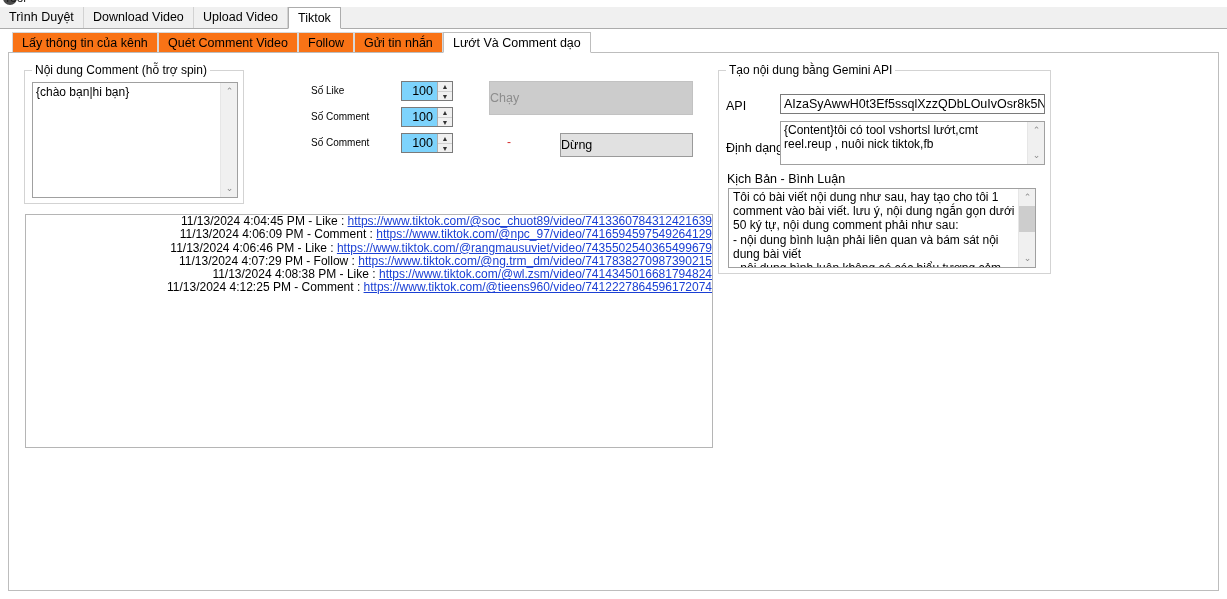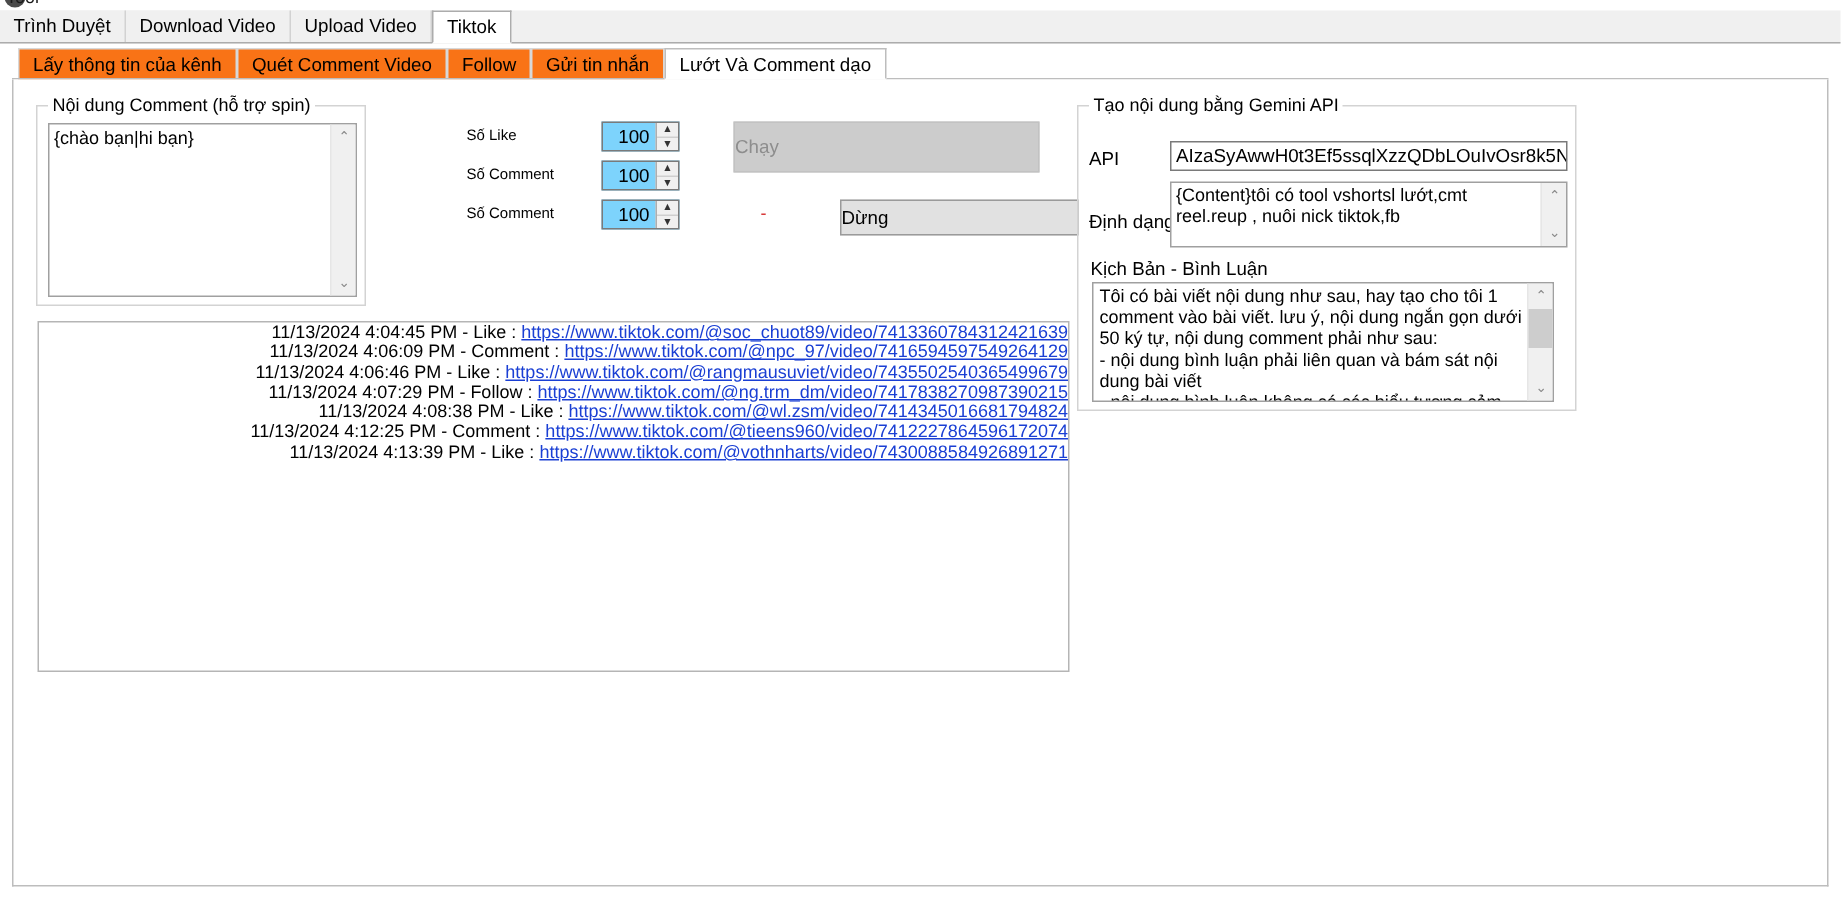--- a/index.html
+++ b/index.html
@@ -232,21 +232,21 @@
     color: #000;
     cursor: default;
     user-select: none;
   }
   .btn.disabled {
     background: #cccccc;
     border-color: #c2c2c2;
     color: #8d8d8d;
   }
   #btn-run { left: 480px; top: 28px; width: 204px; height: 34px; line-height: 32px; }
-  #btn-stop { left: 551px; top: 80px; width: 159px; height: 24px; line-height: 22px; }
+  #btn-stop { left: 551px; top: 80px; width: 133px; height: 24px; line-height: 22px; }
   .status-dash {
     position: absolute;
     left: 498px; top: 82px;
     font-size: 12px;
     color: #d42b2b;
   }
 
   
   .loglist {
     position: absolute;
@@ -408,21 +408,20 @@
   <div class="status-dash" style="color: rgb(212, 43, 43);">-</div>
   <div class="btn" id="btn-stop">Dừng</div>
 
   <div class="loglist" id="loglist">
       <div class="logline"><span>11/13/2024 4:04:45 PM - Like : </span><a href="#">https://www.tiktok.com/@soc_chuot89/video/7413360784312421639</a></div>
       <div class="logline"><span>11/13/2024 4:06:09 PM - Comment : </span><a href="#">https://www.tiktok.com/@npc_97/video/7416594597549264129</a></div>
       <div class="logline"><span>11/13/2024 4:06:46 PM - Like : </span><a href="#">https://www.tiktok.com/@rangmausuviet/video/7435502540365499679</a></div>
       <div class="logline"><span>11/13/2024 4:07:29 PM - Follow : </span><a href="#">https://www.tiktok.com/@ng.trm_dm/video/7417838270987390215</a></div>
       <div class="logline"><span>11/13/2024 4:08:38 PM - Like : </span><a href="#">https://www.tiktok.com/@wl.zsm/video/7414345016681794824</a></div>
       <div class="logline"><span>11/13/2024 4:12:25 PM - Comment : </span><a href="#">https://www.tiktok.com/@tieens960/video/7412227864596172074</a></div>
-      <div class="logline"><span>11/13/2024 4:13:39 PM - Like : </span><a href="#">https://www.tiktok.com/@vothnharts/video/7430088584926891271</a></div>
     </div>
 
   <div class="groupbox" id="gb-gemini">
     <div class="gb-title">Tạo nội dung bằng Gemini API</div>
 
     <div class="api-label">API</div>
     <div class="api-input">AIzaSyAwwH0t3Ef5ssqlXzzQDbLOuIvOsr8k5NY</div>
 
     <div class="fmt-label">Định dạng</div>
     <div class="fmt-area">

